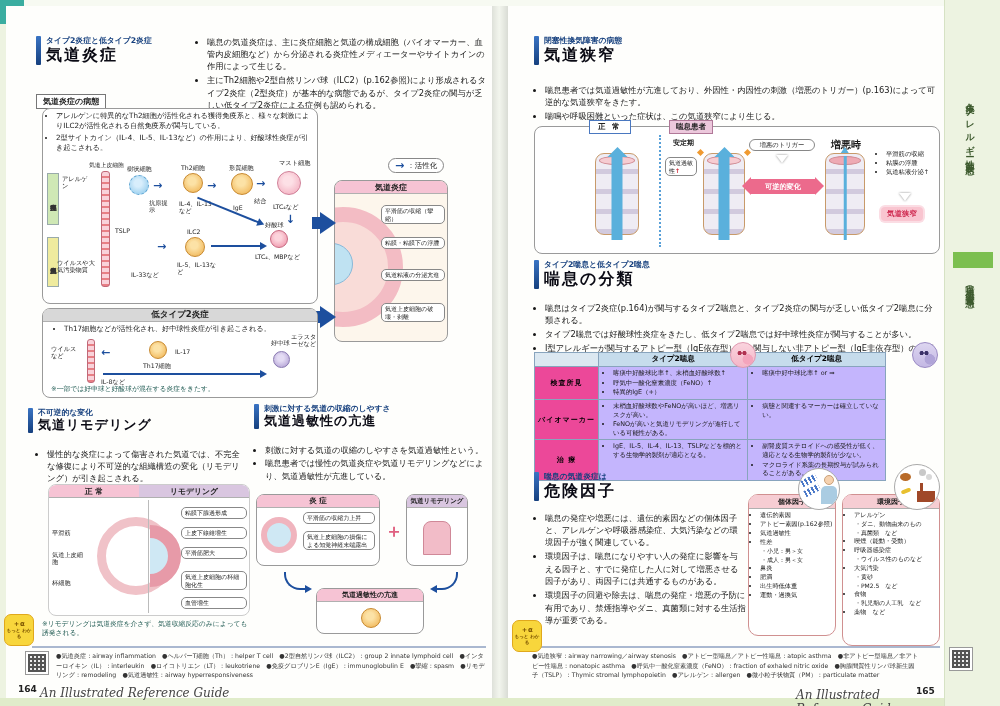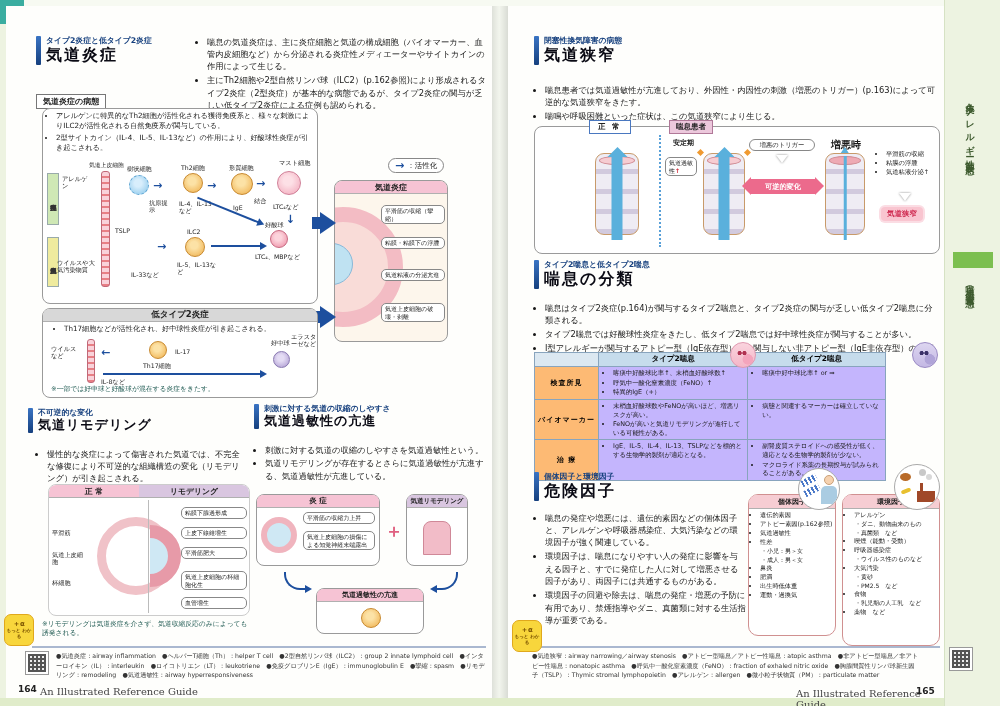--- a/index.html
+++ b/index.html
@@ -68,21 +68,21 @@
   .dblarrow:before{content:"";position:absolute;left:-9px;top:-2px;border-top:9.5px solid transparent;border-bottom:9.5px solid transparent;border-right:9px solid #ec6a8c;}
   .dblarrow:after{content:"";position:absolute;right:-9px;top:-2px;border-top:9.5px solid transparent;border-bottom:9.5px solid transparent;border-left:9px solid #ec6a8c;}
   .burst{position:absolute;background:#f9c5d0;color:#cf2a50;font-weight:bold;font-size:7.5px;padding:2px 6px;border-radius:4px;
       box-shadow:0 0 0 2px #fbdde4;}
   .lblblue{position:absolute;border:1.2px solid #4a78c0;background:#fff;font-size:7.5px;font-weight:bold;color:#222;padding:1px 8px;letter-spacing:2px;}
   .lblpurple{position:absolute;border:1px solid #b07898;background:#ecc8dc;font-size:7.5px;font-weight:bold;color:#222;padding:1px 6px;}
   .dotline{position:absolute;border-left:2px dotted #58a0d8;}
   .ctable{border-collapse:collapse;width:352px;}
   .ctable th,.ctable td{border:1px solid #88a4bd;vertical-align:top;padding:1px 3px;}
   .ctable thead th{background:#c6dcec;font-size:7.5px;font-weight:bold;text-align:center;height:14px;padding:1px;}
-  .ctable tbody th{background:#fdba74;font-size:7px;font-weight:bold;text-align:center;vertical-align:middle;width:64px;letter-spacing:1px;}
+  .ctable tbody th{background:#ec4899;font-size:7px;font-weight:bold;text-align:center;vertical-align:middle;width:64px;letter-spacing:1px;}
   .ctable td{background:#c4b5fd;}
   .face{position:absolute;border-radius:50%;}
   .face.pkf{border:1.5px solid #e098b0;background:
       radial-gradient(circle at 36% 42%,#b03050 1.8px,transparent 2.4px),
       radial-gradient(circle at 56% 42%,#b03050 1.8px,transparent 2.4px),
       radial-gradient(circle at 70% 68%,#f4a4bc 5px,transparent 5.5px),
       linear-gradient(#fad4de,#f4b6c8);}
   .face.puf{border:1.5px solid #9a8ac4;background:
       radial-gradient(circle at 36% 42%,#3a3068 1.8px,transparent 2.4px),
       radial-gradient(circle at 56% 42%,#3a3068 1.8px,transparent 2.4px),
@@ -94,21 +94,21 @@
   .risklist li{font-size:6.2px;line-height:1.45;color:#1a1a1a;}
   .risklist li.sub{list-style:none;margin-left:1px;font-size:6px;}
   .risklist li.sub:before{content:"・";}
   .iconcircle{position:absolute;border-radius:50%;border:1.5px solid #aaa;background:#fff;overflow:hidden;}
   .qr{position:absolute;width:22px;height:22px;border:2px solid #fff;outline:1px solid #999;
       background:repeating-linear-gradient(0deg,#555 0 2px,transparent 2px 4px),
                  repeating-linear-gradient(90deg,#555 0 2px,#eee 2px 4px);}
   .fline{position:absolute;height:2px;background:#aab8d0;}
   .fnote{position:absolute;font-size:6.2px;line-height:1.55;color:#333;}
   .pgnum{position:absolute;font-size:9px;font-weight:bold;color:#222;}
-  .guide{position:absolute;font-size:10px;color:#444;font-family:"DejaVu Serif","Liberation Serif",serif;}
+  .guide{position:absolute;font-size:12px;font-style:italic;color:#444;font-family:"DejaVu Serif","Liberation Serif",serif;}
   .badge{position:absolute;width:30px;height:32px;border-radius:7px;background:#f8d63c;border:1.5px solid #e0a81c;
       display:flex;flex-direction:column;align-items:center;justify-content:center;color:#7a5200;}
   .badge .b1{font-size:7px;font-weight:bold;line-height:1;}
   .badge .b2{font-size:4.6px;font-weight:bold;line-height:1.15;text-align:center;}
   .curve{position:absolute;width:26px;height:18px;border:0 solid #1d4f9e;}
   .curve.l{border-left-width:2.5px;border-bottom-width:2.5px;border-bottom-left-radius:16px;}
   .curve.l:after{content:"";position:absolute;right:-2px;bottom:-5px;border-left:7px solid #1d4f9e;border-top:4px solid transparent;border-bottom:4px solid transparent;}
   .curve.r{border-right-width:2.5px;border-bottom-width:2.5px;border-bottom-right-radius:16px;}
   .curve.r:after{content:"";position:absolute;left:-2px;bottom:-5px;border-right:7px solid #1d4f9e;border-top:4px solid transparent;border-bottom:4px solid transparent;}
   .plus{position:absolute;color:#e06080;font-size:18px;font-weight:bold;line-height:1;}
@@ -249,21 +249,21 @@
 
     <div class="sh sm" style="left:248px;top:398px;">
       <div class="bar"></div>
       <div>
         <div class="sub">刺激に対する気道の収縮のしやすさ</div>
         <div class="ttl">気道過敏性の亢進</div>
       </div>
     </div>
     <ul class="bl abs" style="left:248px;top:436px;width:236px;">
         <li>刺激に対する気道の収縮のしやすさを気道過敏性という。</li>
-        <li>気道リモデリングが存在するとさらに気道過敏性が亢進する、気道過敏性が亢進している。</li>
+        <li>喘息患者では慢性の気道炎症や気道リモデリングなどにより、気道過敏性が亢進している。</li>
       </ul>
     <div class="abs" style="left:248px;top:482px;width:238px;height:150px;">
       <div class="fig" style="left:2px;top:6px;width:124px;height:72px;">
         <div class="ft pink" style="font-size:7.5px;">炎 症</div>
         <div class="ring" style="left:4px;top:22px;width:36px;height:36px;border:6px solid #f0b4be;background:#cfe8f4;"></div>
         <div class="co" style="left:46px;top:17px;width:72px;">平滑筋の収縮力上昇</div>
         <div class="co" style="left:46px;top:36px;width:72px;">気道上皮細胞の損傷による知覚神経末端露出</div>
       </div>
       <div class="plus" style="left:131px;top:34px;">＋</div>
       <div class="fig" style="left:152px;top:6px;width:62px;height:72px;">
@@ -404,21 +404,21 @@
             </td>
         </tr>
       </tbody>
     </table>
     <div class="face pkf" style="left:222px;top:336px;width:26px;height:26px;"></div>
     <div class="face puf" style="left:404px;top:336px;width:26px;height:26px;"></div>
 
     <div class="sh" style="left:26px;top:466px;">
       <div class="bar"></div>
       <div>
-        <div class="sub">個体因子と環境因子</div>
+        <div class="sub">喘息の気道炎症は</div>
         <div class="ttl">危険因子</div>
       </div>
     </div>
     <ul class="bl abs" style="left:26px;top:504px;width:212px;">
         <li>喘息の発症や増悪には、遺伝的素因などの個体因子と、アレルゲンや呼吸器感染症、大気汚染などの環境因子が強く関連している。</li>
         <li>環境因子は、喘息になりやすい人の発症に影響を与える因子と、すでに発症した人に対して増悪させる因子があり、両因子には共通するものがある。</li>
         <li>環境因子の回避や除去は、喘息の発症・増悪の予防に有用であり、禁煙指導やダニ、真菌類に対する生活指導が重要である。</li>
       </ul>
     <div class="riskbox" style="left:240px;top:488px;width:88px;height:142px;">
       <div class="ft">個体因子</div>

